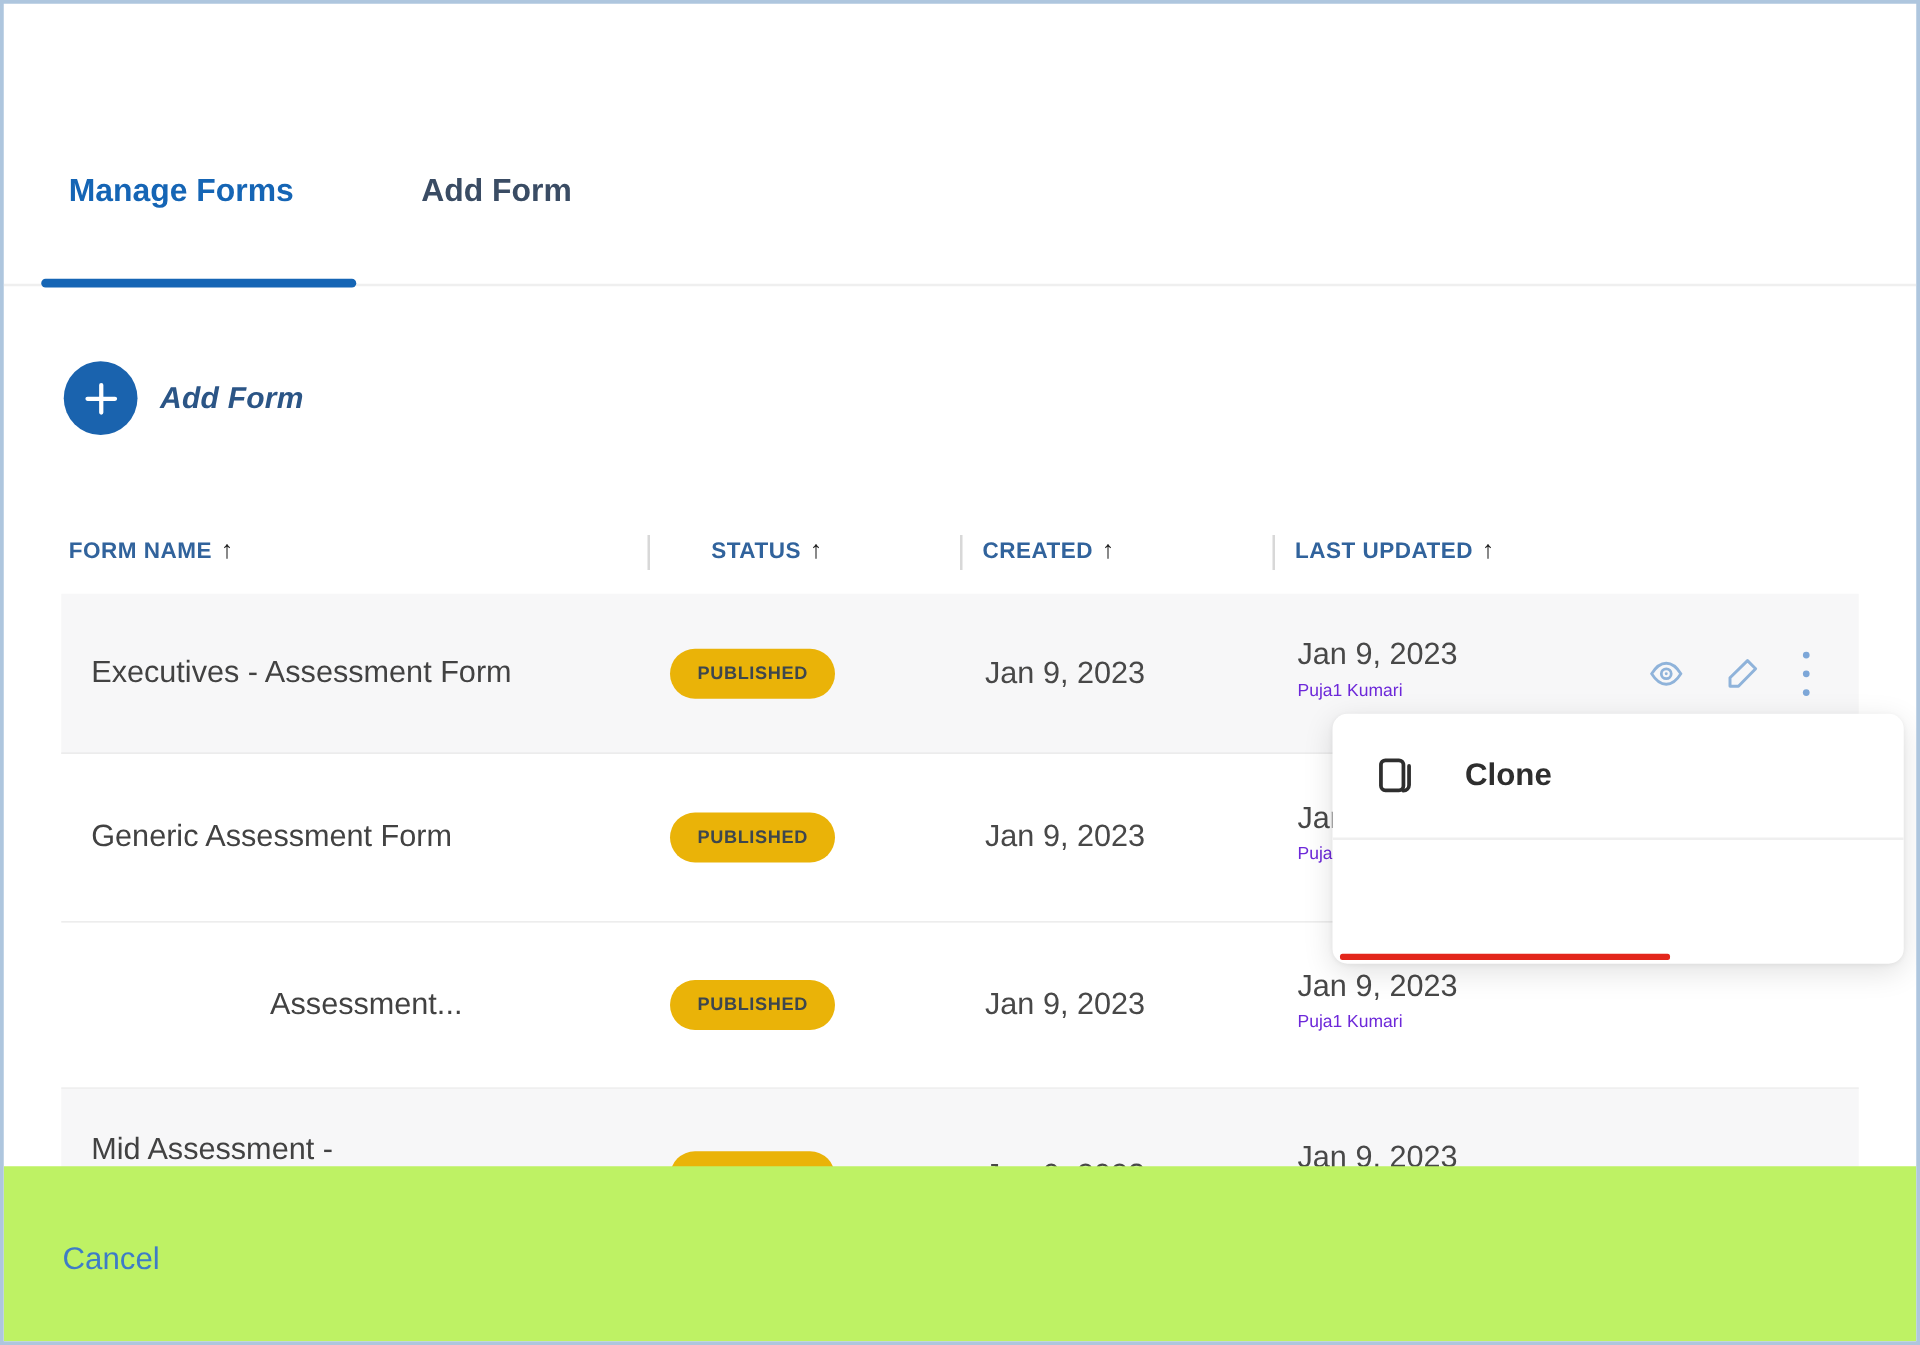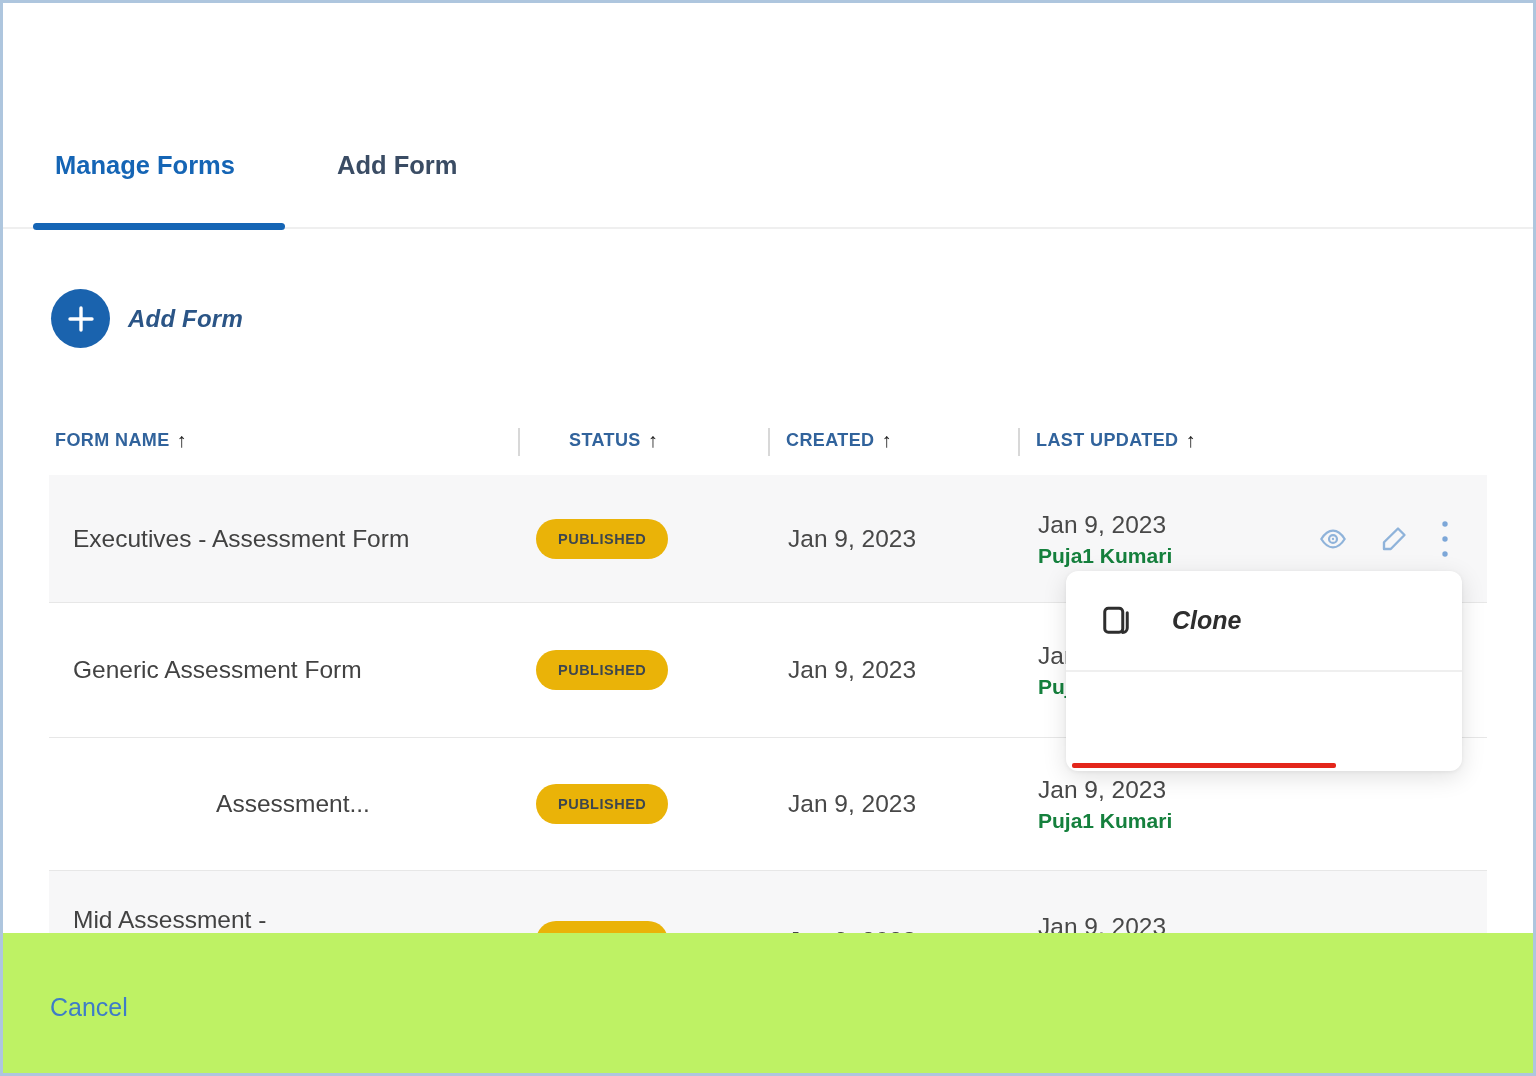--- a/index.html
+++ b/index.html
@@ -15,21 +15,21 @@
     border: 3px solid #aec6de;
     overflow: hidden;
   }
   
   .page-title {
     position: absolute; left: 52px; top: 30px;
     font-size: 31px; font-weight: 700; color: #212121;
     letter-spacing: 0.2px;
   }
   .tab {
-    position: absolute; top: 148px;
+    position: absolute; top: 136px;
     font-size: 25.5px; font-weight: 700; cursor: pointer;
   }
   .tab-manage { left: 52px; color: #1565b5; }
   .tab-add    { left: 334px; color: #3a4c64; }
   .tab-track {
     position: absolute; left: 0; right: 0; top: 224px;
     height: 2px; background: #efefef;
   }
   .tab-active-bar {
     position: absolute; left: 30px; top: 220px;
@@ -94,43 +94,43 @@
   .status-cell { left: 487px; }
   .status-pill {
     display: inline-flex; align-items: center;
     height: 40px; padding: 0 22px; border-radius: 21px;
     background: #eab308; color: #3d464e;
     font-size: 14.5px; font-weight: 700; letter-spacing: 0.5px;
   }
   .created-cell { left: 739px; font-size: 24.5px; color: #484848; }
   .updated-cell { left: 989px; width: 220px; }
   .updated-date { font-size: 24.5px; color: #484848; }
-  .updated-by { font-size: 21px; color: #15803d; margin-top: 5px; min-height: 24px; cursor: pointer; font-weight: bold; }
+  .updated-by { font-size: 14px; color: #6d28d9; margin-top: 5px; min-height: 24px; cursor: pointer; }
   .actions-cell {
     position: absolute; right: 36px; top: 50%; transform: translateY(-50%);
     display: none; align-items: center; gap: 30px;
   }
   .row.has-actions .actions-cell { display: flex; }
   .action-icon { display: flex; cursor: pointer; }
   
   .footer {
     position: absolute; left: 0; right: 0; top: 930px; bottom: 0;
     background: #bef264; z-index: 5;
   }
   .cancel-link {
     position: absolute; left: 47px; top: 60px;
     font-size: 25px; color: #3e7cc7; cursor: pointer;
   }
   
   .context-menu {
     position: absolute; left: 1063px; top: 568px;
-    width: 396px; height: 200px;
+    width: 457px; height: 200px;
     background: #ffffff; border-radius: 12px;
     box-shadow: 0 6px 24px rgba(0,0,0,0.12), 0 1px 4px rgba(0,0,0,0.06);
-    z-index: 10; overflow: hidden; font-style: italic;
+    z-index: 10; overflow: hidden;
   }
   .menu-item {
     height: 99px; display: flex; align-items: center;
     padding-left: 32px; cursor: pointer;
   }
   .menu-item .menu-icon { display: flex; margin-right: 38px; }
   .menu-item .menu-label { font-size: 25px; font-weight: 600; color: #2e2e2e; }
   .menu-divider { height: 2px; background: #efefef; }
   .red-underline {
     position: absolute; left: 1069px; top: 760px;

